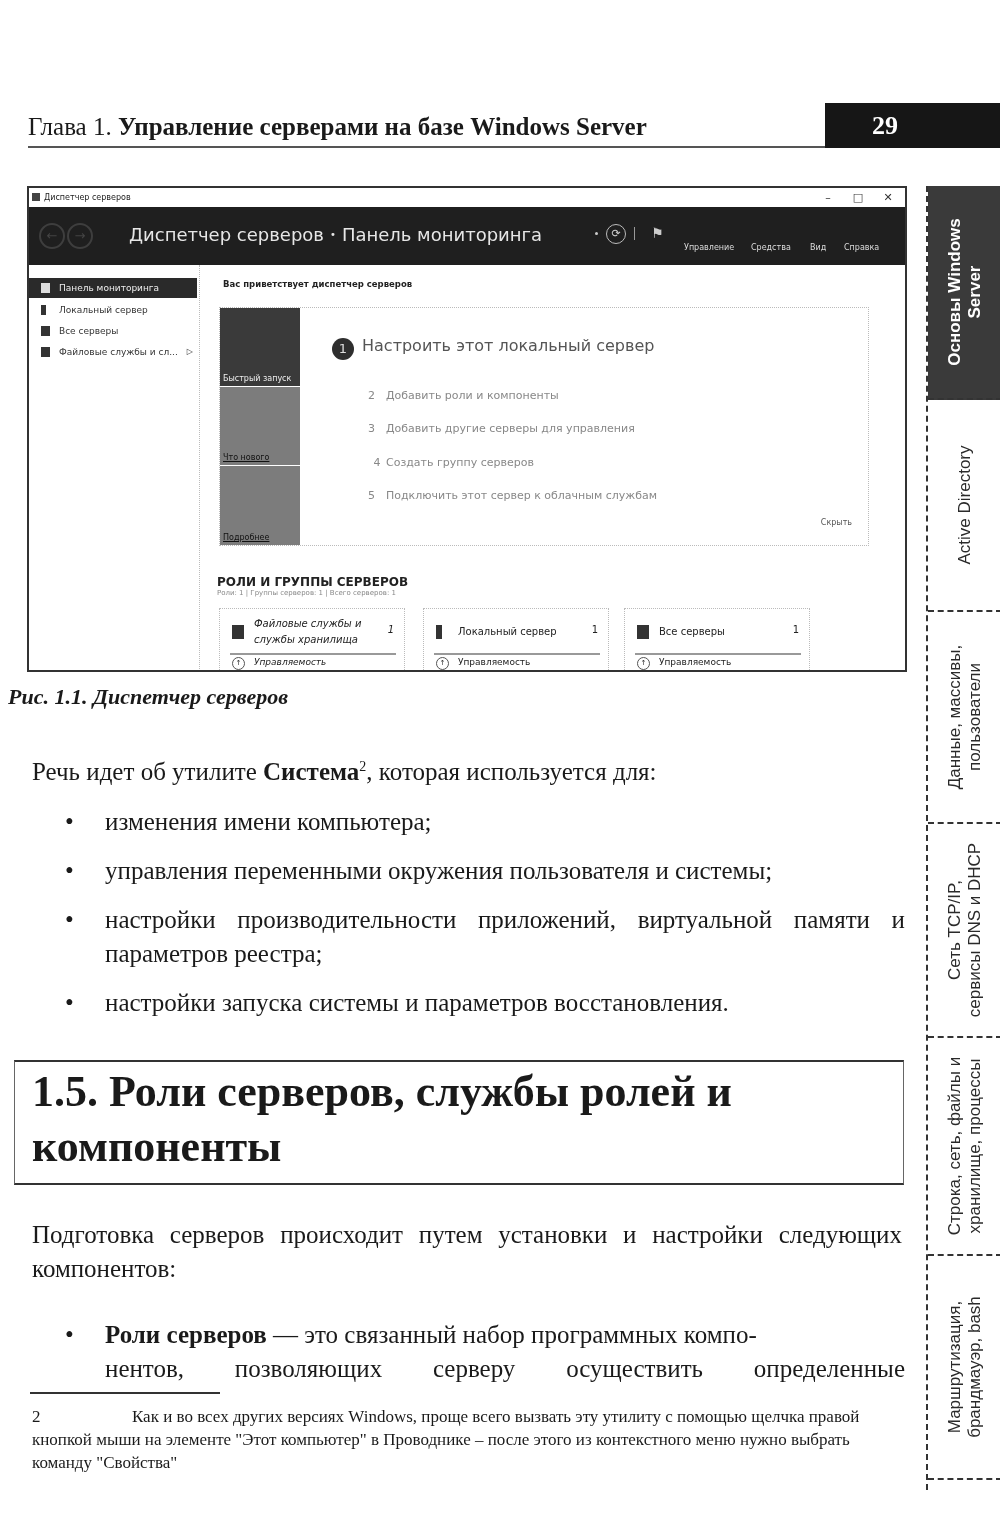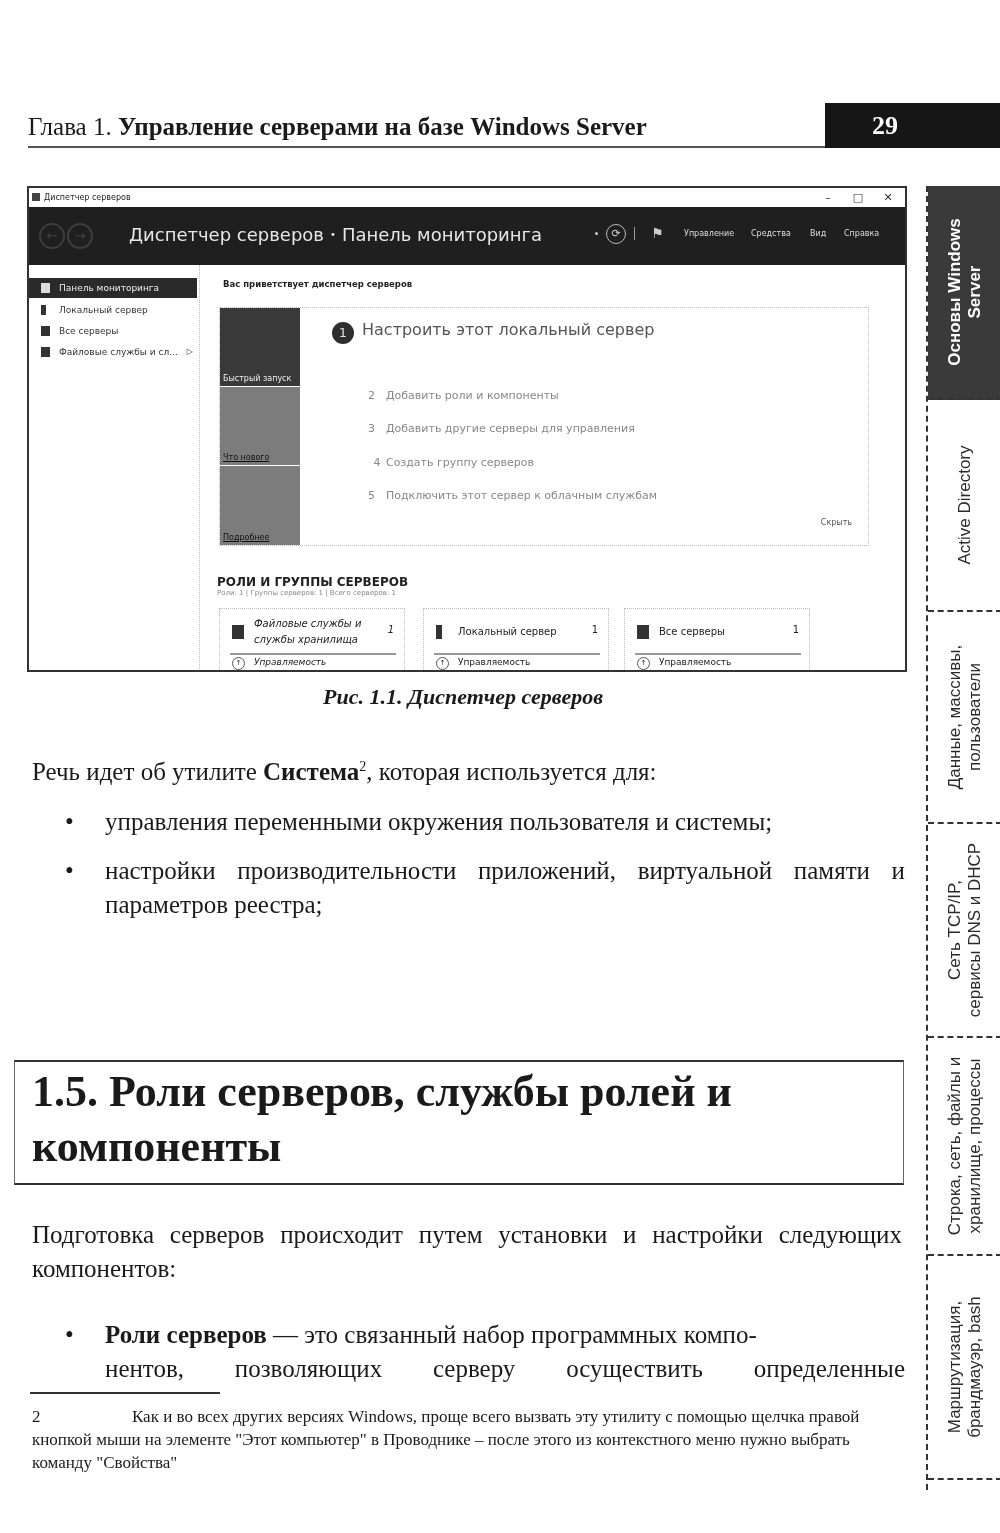--- a/index.html
+++ b/index.html
@@ -26,50 +26,50 @@
   .titlebar .ttl{position:absolute;left:15px;}
   .winbtn{position:absolute;top:0;height:19px;width:30px;text-align:center;font-size:11px;line-height:19px;color:#333;}
   .ribbon{position:absolute;left:0;top:19px;width:100%;height:58px;background:#1f1f1f;}
   .navbtn{position:absolute;top:16px;width:22px;height:22px;border:2px solid #3e3e3e;border-radius:50%;color:#444;font-size:13px;text-align:center;line-height:22px;}
   .crumb{position:absolute;left:100px;top:14px;color:#e6e6e6;font-size:18px;line-height:28px;white-space:nowrap;}
   .crumb .sep{font-size:10px;margin:0 6px;vertical-align:3px;}
   .refresh{position:absolute;left:577px;top:17px;width:18px;height:18px;border:1.5px solid #bbb;border-radius:50%;color:#ccc;font-size:11px;line-height:18px;text-align:center;}
   .dot{position:absolute;left:566px;top:25px;width:3px;height:3px;background:#ccc;border-radius:50%;}
   .bar{position:absolute;left:605px;top:20px;width:1px;height:13px;background:#999;}
   .flag{position:absolute;left:622px;top:18px;color:#ccc;font-size:14px;}
-  .menu{position:absolute;top:19px;color:#ddd;font-size:8px;line-height:16px;}
+  .menu{position:absolute;top:33px;color:#ddd;font-size:8px;line-height:16px;}
   .sidebar{position:absolute;left:0;top:77px;width:170px;height:410px;border-right:1px dotted #bbb;}
   .sb-item{position:absolute;left:0;width:168px;height:20px;font-size:9px;line-height:20px;color:#333;white-space:nowrap;}
   .sb-item.sel{background:#2a2a2a;color:#eee;}
   .sb-item .ic{position:absolute;left:12px;top:5px;width:9px;height:10px;background:#333;}
   .sb-item.sel .ic{background:#ddd;}
   .sb-item .t{position:absolute;left:30px;}
   .sb-item .arr{position:absolute;right:4px;font-size:8px;}
   .main-welcome{position:absolute;left:188px;top:91px;font-size:8.5px;font-weight:bold;color:#222;padding-left:6px;}
   .qs{position:absolute;left:190px;top:119px;width:648px;height:237px;border:1px dotted #bbb;}
   .qs-tile{position:absolute;left:0;width:80px;background:#7c7c7c;color:#111;font-size:8px;text-decoration:underline;}
   .qs-tile .tl{position:absolute;left:3px;bottom:3px;text-decoration:underline;}
   .qs-tile.dark{background:#3a3a3a;color:#eee;}
   .qs-tile.dark .tl{text-decoration:none;}
-  .step1{position:absolute;left:112px;top:12px;font-size:16px;color:#555;}
+  .step1{position:absolute;left:112px;top:28px;font-size:16px;color:#555;}
   .step1 .num{display:inline-block;width:22px;height:22px;border-radius:50%;background:#2e2e2e;color:#ddd;text-align:center;line-height:22px;font-size:13px;margin-right:8px;vertical-align:-2px;}
   .step{position:absolute;left:148px;font-size:11px;color:#888;white-space:nowrap;}
   .step .n{display:inline-block;width:18px;}
   .hide{position:absolute;right:16px;bottom:18px;font-size:8px;color:#555;}
   .roles-h{position:absolute;left:188px;top:387px;font-size:12px;font-weight:bold;color:#222;}
   .roles-sub{position:absolute;left:188px;top:401px;font-size:7px;color:#888;}
   .card{position:absolute;top:420px;width:184px;height:66px;border:1px dotted #bbb;}
   .card .ic{position:absolute;left:12px;top:16px;width:12px;height:14px;background:#333;}
   .card .nm{position:absolute;left:34px;top:7px;font-size:10px;line-height:16px;color:#222;}
   .card .cnt{position:absolute;right:10px;top:15px;font-size:10px;color:#222;}
   .card .ln{position:absolute;left:10px;right:8px;top:44px;border-top:2px solid #999;}
   .card .mg{position:absolute;left:34px;top:48px;font-size:9px;color:#222;}
   .card .mgic{position:absolute;left:12px;top:48px;width:11px;height:11px;border:1px solid #555;border-radius:50%;font-size:7px;line-height:11px;text-align:center;}
 
-  .caption{left:0;width:926px;top:684px;text-align:center;font-size:22px;font-weight:bold;font-style:italic;}
+  .caption{left:0;width:926px;top:684px;text-align:left;font-size:22px;font-weight:bold;font-style:italic;padding-left:8px;}
 
   .body-text{font-size:25px;line-height:34px;}
   .p1{left:32px;top:750px;width:880px;}
   .bullets{left:60px;top:805px;width:845px;margin:0;padding:0;list-style:none;}
   .bullets li{position:relative;padding-left:45px;margin-bottom:15px;text-align:justify;}
   .bullets li:before{content:"•";position:absolute;left:5px;top:0;}
 
   .sec-box{left:14px;top:1060px;width:890px;height:125px;border-top:2px solid #333;border-bottom:2px solid #333;border-left:1px solid #666;border-right:1px solid #666;box-sizing:border-box;}
   .sec-title{left:32px;top:1064px;width:860px;font-size:44px;font-weight:bold;line-height:55px;}
 
@@ -227,22 +227,24 @@
     <span class="mg">Управляемость</span>
   </div>
 </div>
 
 <div class="abs caption">Рис. 1.1. Диспетчер серверов</div>
 
 <div class="abs body-text p1">
   <span>Речь идет об утилите </span><b>Система</b><sup style="font-size:14px;">2</sup><span>, которая используется для:</span>
 </div>
 <ul class="abs body-text bullets">
+  <li>изменения имени компьютера;</li>
   <li>управления переменными окружения пользователя и системы;</li>
   <li>настройки производительности приложений, виртуальной памяти и параметров реестра;</li>
+  <li>настройки запуска системы и параметров восстановления.</li>
 </ul>
 
 <div class="abs sec-box"></div>
 <div class="abs sec-title">1.5. Роли серверов, службы ролей и компоненты</div>
 
 <div class="abs body-text p2">Подготовка серверов происходит путем установки и настройки следующих компонентов:</div>
 <div class="abs body-text bullets2">
   <span class="bul">•</span>
   <div class="tx">
     <div><b>Роли серверов</b><span> — это связанный набор программных компо-</span></div>

